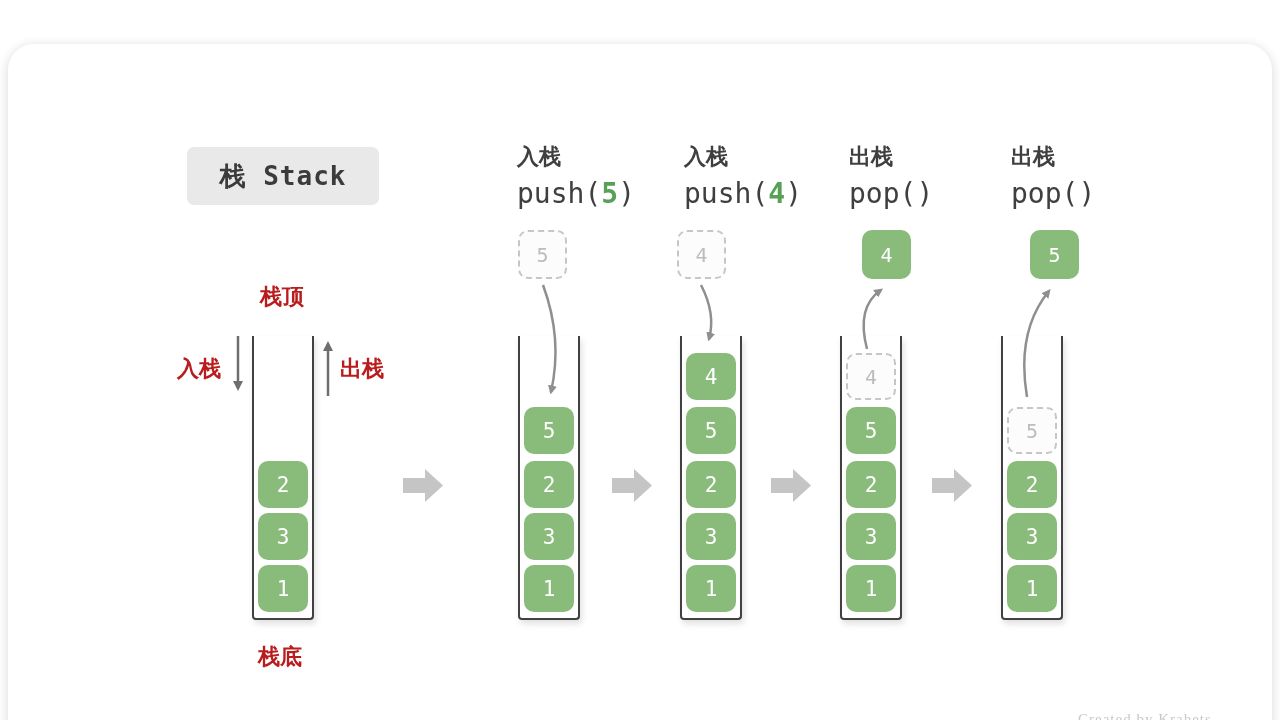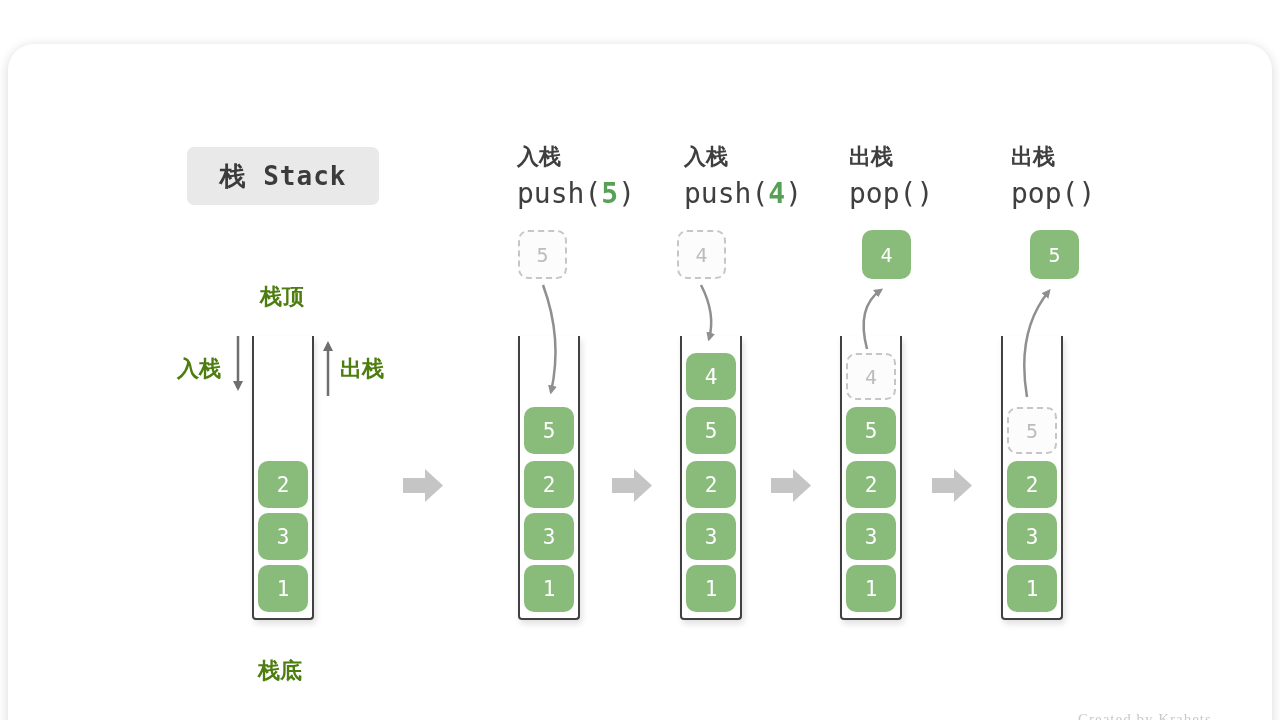--- a/index.html
+++ b/index.html
@@ -10,21 +10,21 @@
   
   .title-box{position:absolute;left:187px;top:111px;width:192px;height:58px;background:#e9e9e9;border-radius:7px;
              display:flex;align-items:center;justify-content:center;}
   .title-box span{font-family:"DejaVu Sans Mono","Liberation Mono",monospace;font-size:26px;font-weight:600;color:#3b3b3b;letter-spacing:1px;}
   
   .op{position:absolute;top:106px;}
   .op-zh{font-size:22px;font-weight:700;color:#3f3f3f;line-height:30px;margin-bottom:7px;}
   .op-code{font-family:"DejaVu Sans Mono","Liberation Mono",monospace;font-size:28px;color:#3f3f3f;line-height:30px;}
   .op-code .arg{color:#56a156;font-weight:700;}
   
-  .lbl{position:absolute;font-size:22px;font-weight:700;color:#4d7c0f;white-space:nowrap;}
+  .lbl{position:absolute;font-size:22px;font-weight:700;color:#b91c1c;white-space:nowrap;}
   
   .tube{position:absolute;top:300px;width:62px;height:284px;box-sizing:border-box;
         border-left:2px solid #414141;border-right:2px solid #414141;border-bottom:2px solid #414141;
         border-radius:0 0 4px 4px;background:#ffffff;box-shadow:2px 4px 6px rgba(0,0,0,0.12);}
   .cell{position:absolute;left:50%;transform:translateX(-50%);width:50px;height:47px;box-sizing:border-box;
         border-radius:10px;background:#89bb7b;color:#ffffff;
         display:flex;align-items:center;justify-content:center;
         font-family:"DejaVu Sans Mono","Liberation Mono",monospace;font-size:21px;}
   .cell[data-slot="0"]{top:17px;}
   .cell[data-slot="1"]{top:71px;}
@@ -67,21 +67,21 @@
     <div class="op-code"><span>pop(</span><span class="arg"></span><span>)</span></div>
   </div>
   <div class="op" style="left:1011px">
     <div class="op-zh">出栈</div>
     <div class="op-code"><span>pop(</span><span class="arg"></span><span>)</span></div>
   </div>
 
   <div class="lbl" style="left:260px;top:246px;">栈顶</div>
   <div class="lbl" style="left:177px;top:318px;">入栈</div>
   <div class="lbl" style="left:340px;top:318px;">出栈</div>
-  <div class="lbl" style="left:258px;top:620px;">栈底</div>
+  <div class="lbl" style="left:258px;top:606px;">栈底</div>
 
   <div class="tube" style="left:252px">
     <div class="cell" data-slot="2" data-variant="solid">2</div>
     <div class="cell" data-slot="3" data-variant="solid">3</div>
     <div class="cell" data-slot="4" data-variant="solid">1</div>
   </div>
 
   <div class="floating" style="left:518px" data-variant="dashed">5</div>
   <div class="tube" style="left:518px">
     <div class="cell" data-slot="1" data-variant="solid">5</div>

